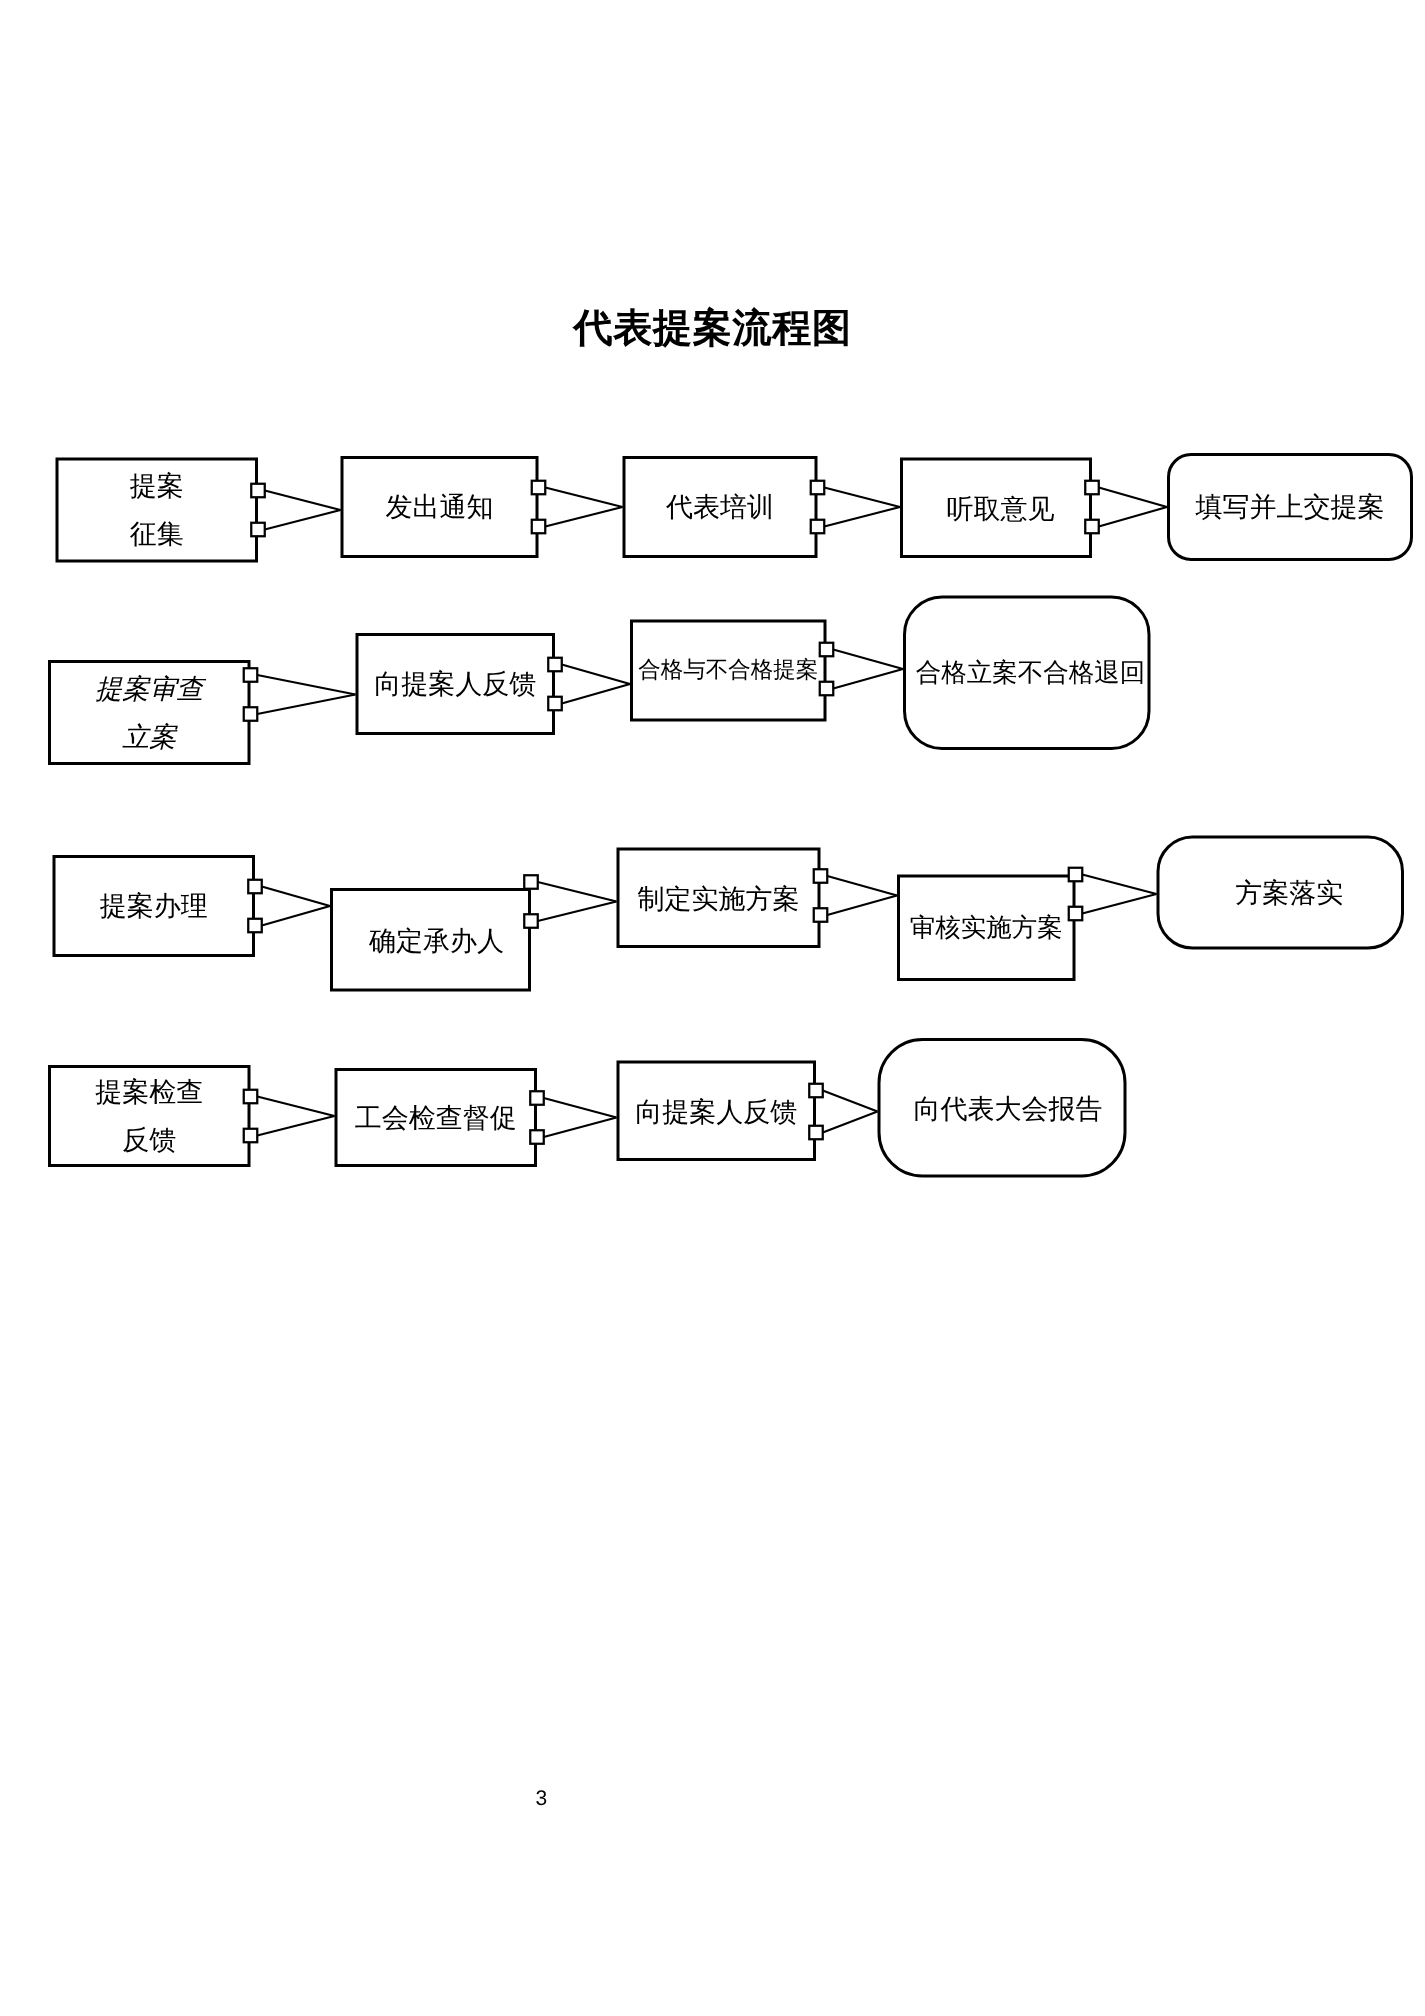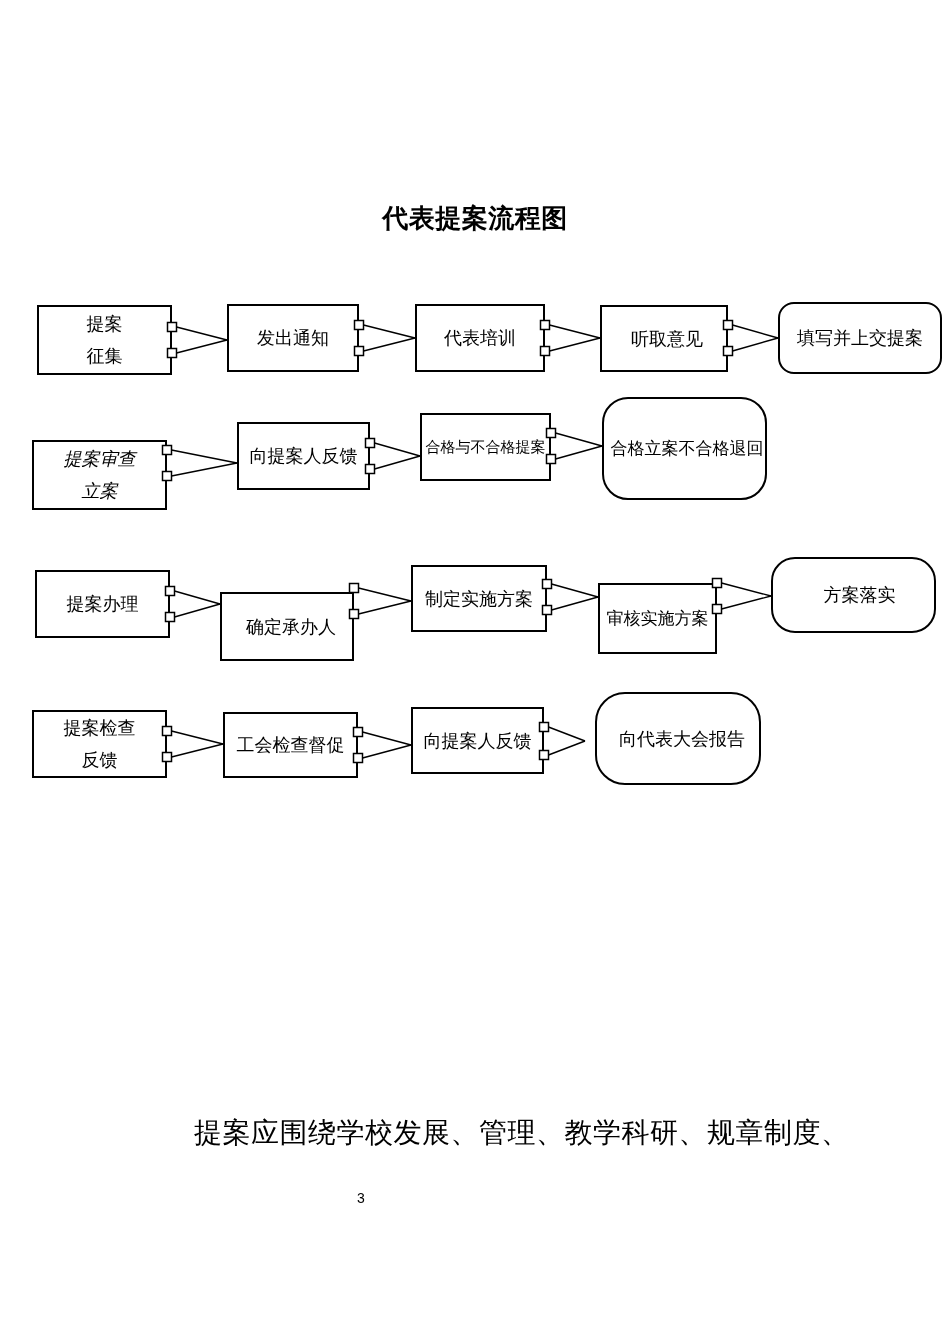--- a/index.html
+++ b/index.html
@@ -54,21 +54,21 @@
   
   .r3n1 { left:35px;  top:570px; width:135px; height:68px; }
   .r3n2 { left:220px; top:567px; width:134px; height:69px; padding-left:8px;margin-top:25px; }
   .r3n3 { left:411px; top:565px; width:136px; height:67px; }
   .r3n4 { left:598px; top:561px; width:119px; height:71px; font-size:17px;margin-top:22px; }
   .r3n5 { left:771px; top:557px; width:165px; height:76px; border-radius:24px; padding-left:12px; }
   
   .r4n1 { left:32px;  top:710px; width:135px; height:68px; }
   .r4n2 { left:223px; top:712px; width:135px; height:66px; }
   .r4n3 { left:411px; top:707px; width:133px; height:67px; }
-  .r4n4 { left:585px; top:692px; width:166px; height:93px; border-radius:30px; padding-left:8px;margin-left:10px; }
+  .r4n4 { left:585px; top:692px; width:166px; height:93px; border-radius:30px; padding-left:8px; }
 
   svg.arrows {
     position:absolute; inset:0;
     width:950px; height:1344px;
     pointer-events:none;
   }
   svg.arrows line { stroke:#000000; stroke-width:1.4; }
   svg.arrows rect { fill:#ffffff; stroke:#000000; stroke-width:1.5; }
 
   .footer-text {
@@ -238,16 +238,15 @@
         <rect x="353.5" y="753.5" width="9" height="9"></rect>
     </g>
     <g>
       <line x1="548.5" y1="727" x2="585" y2="741"></line>
         <line x1="548.5" y1="755" x2="585" y2="741"></line>
       <rect x="539.5" y="722.5" width="9" height="9"></rect>
         <rect x="539.5" y="750.5" width="9" height="9"></rect>
     </g>
   </svg>
 
-  <div class="footer-text">提案应围绕学校发展、管理、教学科研、规章制度、</div>
   <div class="page-number">3</div>
 
 </div>
 
 </body></html>

